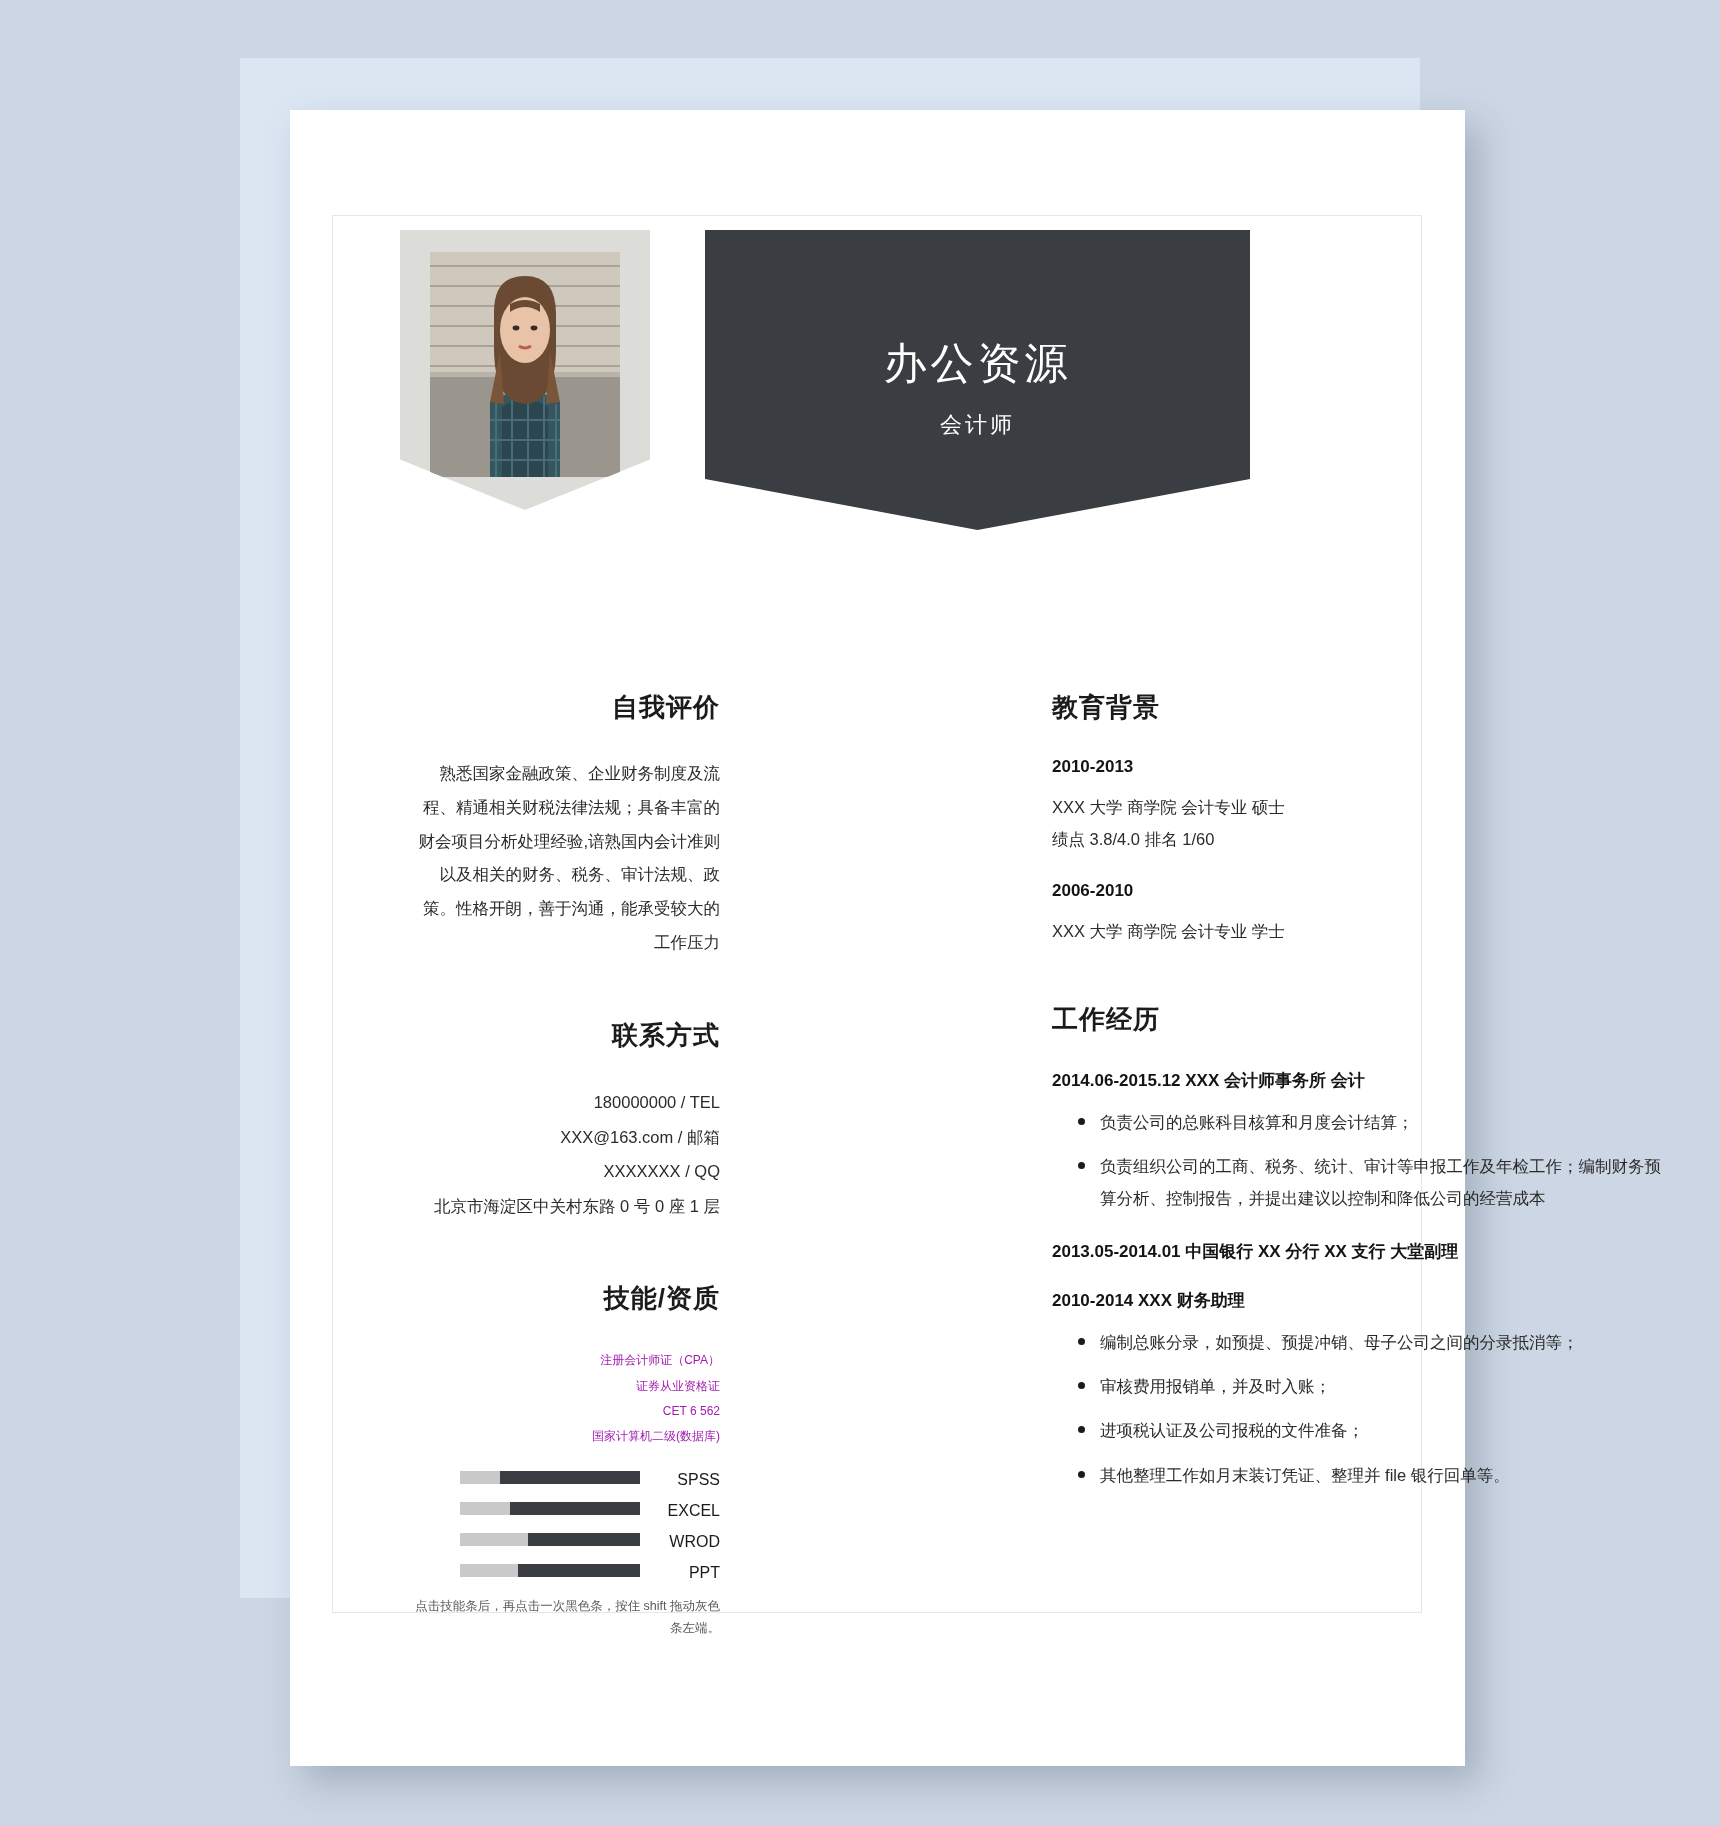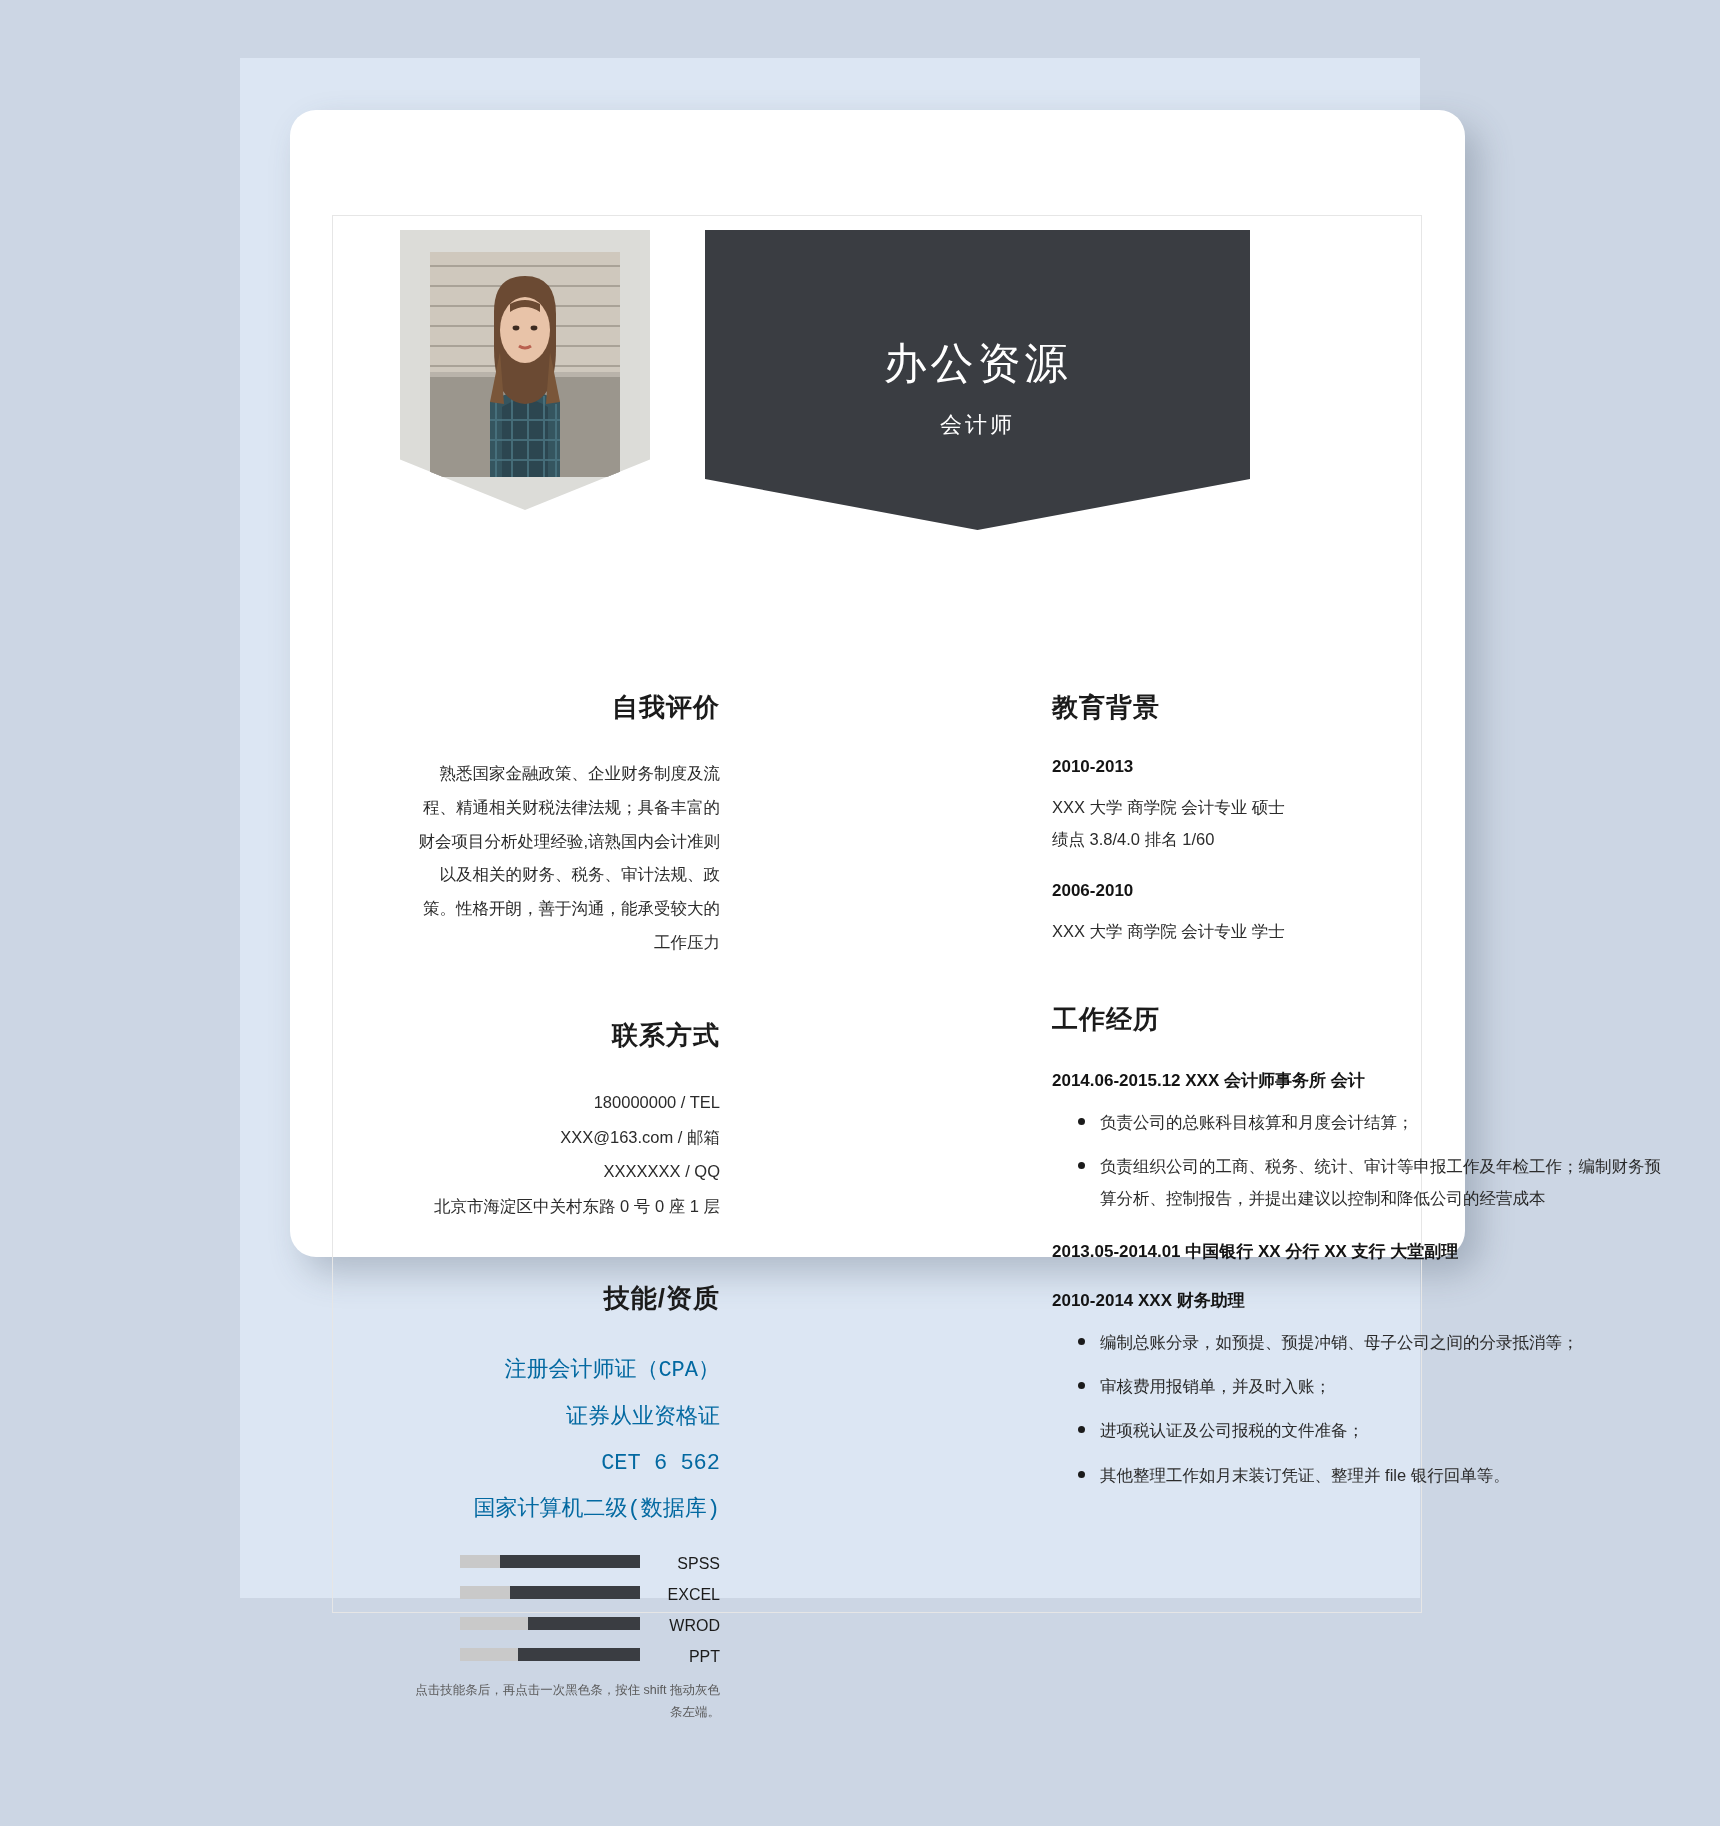--- a/index.html
+++ b/index.html
@@ -20,24 +20,23 @@
     top: 58px;
     width: 1180px;
     height: 1540px;
     background: #dce6f3;
   }
   .page {
     position: absolute;
     left: 290px;
     top: 110px;
     width: 1175px;
-    height: 1147px;
+    height: 1656px;
     background: #ffffff;
     box-shadow: 14px 16px 34px rgba(60,75,95,0.28);
-    border-radius: 26px;
   }
   .inner-frame {
     position: absolute;
     left: 42px;
     top: 105px;
     width: 1090px;
     height: 1398px;
     border: 1px solid #e6e6e6;
     box-sizing: border-box;
   }
@@ -129,24 +128,23 @@
     color: #2b2b2b;
     line-height: 2.05;
     text-align: right;
   }
   .contact-line {
     font-size: 16.5px;
     color: #2b2b2b;
     line-height: 2.1;
   }
   .skill-line {
-    font-size: 22px;
-    color: #0369a1;
+    font-size: 12px;
+    color: #a21caf;
     line-height: 2.1;
-    font-family: Liberation Mono, monospace;
   }
 
   .bars { margin-top: 22px; }
   .bar-row {
     display: flex;
     justify-content: flex-end;
     margin-bottom: 13px;
   }
   .bar-track {
     width: 180px;

